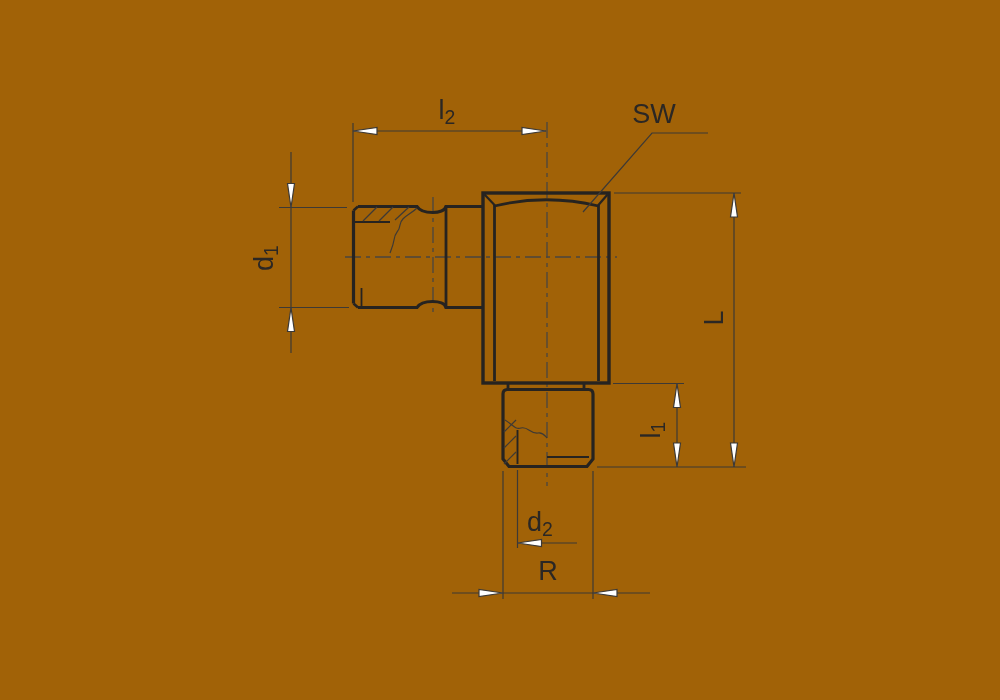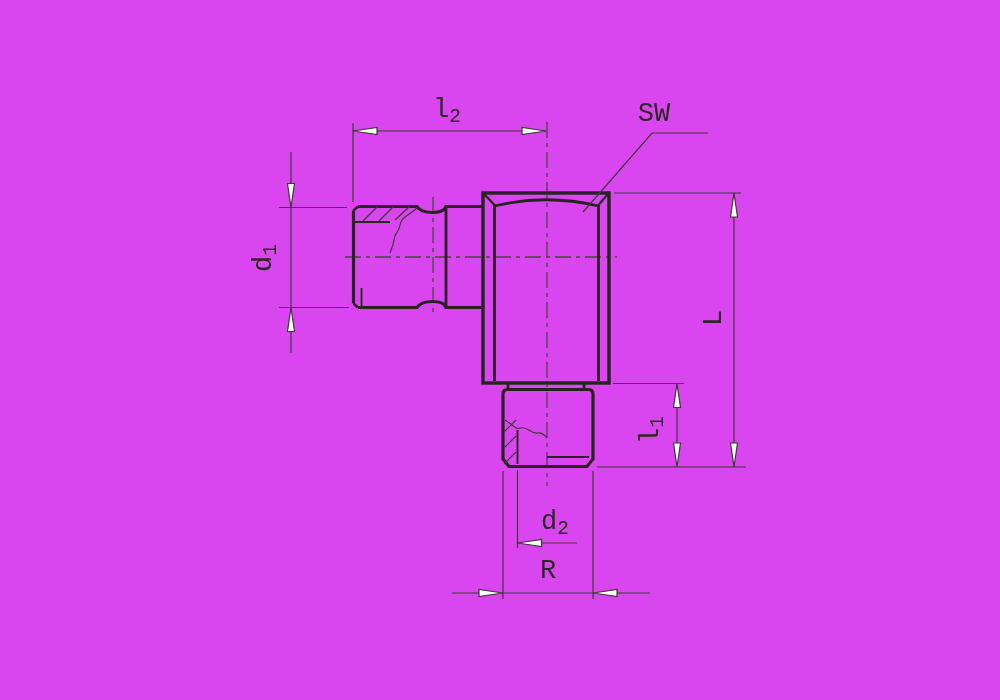--- a/index.html
+++ b/index.html
@@ -1,20 +1,20 @@
 <!DOCTYPE html>
 <html><head>
 <meta charset="utf-8">
 <style>
   html,body{margin:0;padding:0;background:#fff;}
   #stage{
     position:relative;
     width:1000px;height:700px;
-    background:#d946ef;
-    font-family:Liberation Mono, monospace;
+    background:#a16207;
+    font-family:Liberation Sans, sans-serif;
     overflow:hidden;
   }
   #stage svg{position:absolute;left:0;top:0;}
   .dim-label{
     position:absolute;
     color:#2b2724;
     font-size:27px;
     line-height:1;
     white-space:nowrap;
     transform:translate(-50%,-50%);
@@ -142,21 +142,21 @@
   </div>
 
   <div class="dim-label rot" style="left:714px;top:318px;">
     <span>L</span>
   </div>
 
   <div class="dim-label rot" style="left:653px;top:430px;">
     <span>l</span><span class="sub">1</span>
   </div>
 
-  <div class="dim-label" style="left:555px;top:524px;">
+  <div class="dim-label" style="left:540px;top:524px;">
     <span>d</span><span class="sub">2</span>
   </div>
 
   <div class="dim-label" style="left:548px;top:571px;">
     <span>R</span>
   </div>
 
 </div>
 
 </body></html>

